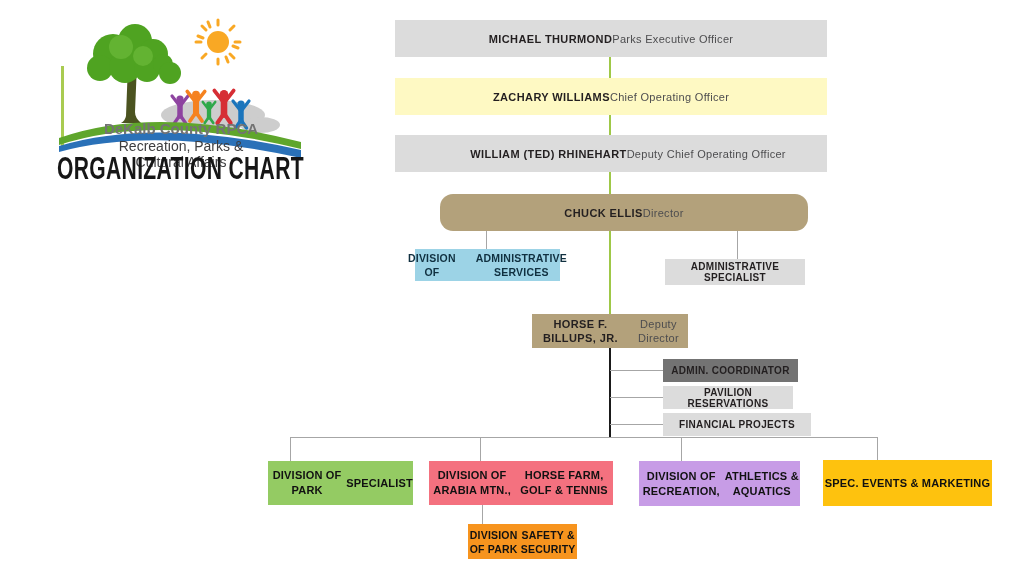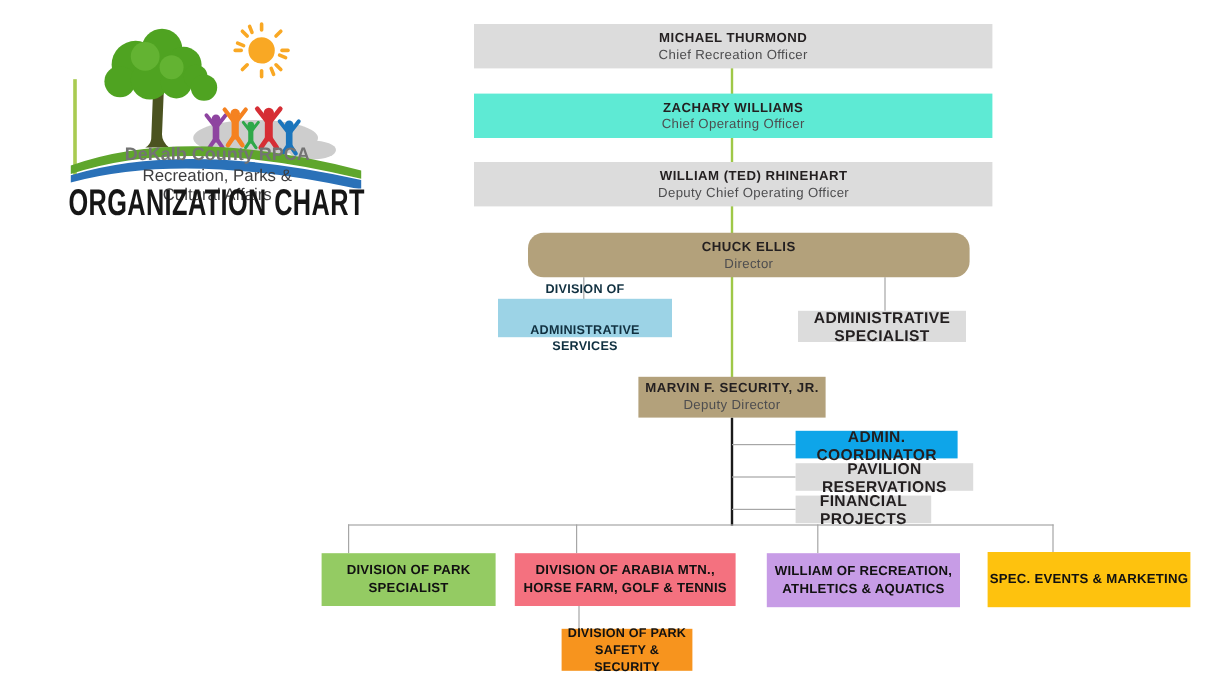--- a/index.html
+++ b/index.html
@@ -1,23 +1,23 @@
 <!DOCTYPE html>
 <html><head>
 <meta charset="utf-8">
 <style>
   html,body{margin:0;padding:0;background:#ffffff;}
   .stage{position:relative;width:1024px;height:580px;background:#ffffff;overflow:hidden;
          font-family:"Liberation Sans", sans-serif;}
   .line{position:absolute;z-index:0;}
-  .box{position:absolute;z-index:1;display:flex;flex-direction:column;align-items:center;
+  .box{position:absolute;z-index:1;display:flex;flex-direction:row;align-items:center;
        justify-content:center;text-align:center;box-sizing:border-box;}
   .box .nm{font-weight:bold;color:#231f20;font-size:11px;letter-spacing:.4px;line-height:14px;}
   .box .rl{color:#4d4d4f;font-size:11px;line-height:14px;letter-spacing:.3px;}
-  .smallbox{font-weight:bold;color:#231f20;font-size:13px;letter-spacing:.3px;}
+  .smallbox{font-weight:bold;color:#231f20;font-size:10px;letter-spacing:.3px;}
   .divbox{font-weight:bold;color:#111111;font-size:11px;line-height:15px;letter-spacing:.2px;margin-left:40px;}
   .bluebox{font-weight:bold;color:#103040;font-size:10.5px;line-height:14px;letter-spacing:.2px;gap:20px;}
   .logo-art{position:absolute;left:55px;top:12px;z-index:1;}
   .accent-bar{position:absolute;left:61px;top:66px;width:3px;height:82px;background:#a9cb51;z-index:0;}
   .org-name{position:absolute;left:96px;top:120px;width:170px;text-align:center;
             font-size:15px;font-weight:bold;color:#737373;z-index:2;}
   .org-tagline{position:absolute;left:96px;top:138px;width:170px;text-align:center;
             font-size:14px;color:#3d3d3f;z-index:2;}
   .chart-title{position:absolute;left:57px;top:151px;font-size:31px;font-weight:bold;
             color:#161616;white-space:nowrap;transform:scaleX(0.68);transform-origin:left top;
@@ -111,23 +111,23 @@
 
   <div class="line" style="left: 290px; top: 437px; width: 588px; height: 1px; background-color: rgb(166, 166, 166);"></div>
   <div class="line" style="left: 290px; top: 437px; width: 1px; height: 24px; background-color: rgb(166, 166, 166);"></div>
   <div class="line" style="left: 480px; top: 437px; width: 1px; height: 24px; background-color: rgb(166, 166, 166);"></div>
   <div class="line" style="left: 681px; top: 437px; width: 1px; height: 24px; background-color: rgb(166, 166, 166);"></div>
   <div class="line" style="left: 877px; top: 437px; width: 1px; height: 24px; background-color: rgb(166, 166, 166);"></div>
   <div class="line" style="left: 482px; top: 505px; width: 1px; height: 19px; background-color: rgb(166, 166, 166);"></div>
 
   <div class="box" style="left: 395px; top: 20px; width: 432px; height: 37px; background-color: rgb(220, 220, 220);">
     <span class="nm">MICHAEL THURMOND</span>
-    <span class="rl">Chief Recreation Officer</span>
+    <span class="rl">Parks Executive Officer</span>
   </div>
-  <div class="box" style="left: 395px; top: 78px; width: 432px; height: 37px; background-color: #5eead4;">
+  <div class="box" style="left: 395px; top: 78px; width: 432px; height: 37px; background-color: #fef9c3;">
     <span class="nm">ZACHARY WILLIAMS</span>
     <span class="rl">Chief Operating Officer</span>
   </div>
   <div class="box" style="left: 395px; top: 135px; width: 432px; height: 37px; background-color: rgb(220, 220, 220); padding-left: 34px;">
     <span class="nm">WILLIAM (TED) RHINEHART</span>
     <span class="rl">Deputy Chief Operating Officer</span>
   </div>
 
   <div class="box" style="left: 440px; top: 194px; width: 368px; height: 37px; background-color: rgb(179, 161, 123); border-radius: 13px;">
     <span class="nm">CHUCK ELLIS</span>
@@ -137,44 +137,44 @@
   <div class="box bluebox" style="left: 415px; top: 249px; width: 145px; height: 32px; background-color: rgb(156, 211, 230);">
     <span>DIVISION OF</span>
     <span>ADMINISTRATIVE SERVICES</span>
   </div>
 
   <div class="box smallbox" style="left: 665px; top: 259px; width: 140px; height: 26px; background-color: rgb(220, 220, 220);">
     <span>ADMINISTRATIVE SPECIALIST</span>
   </div>
 
   <div class="box" style="left: 532px; top: 314px; width: 156px; height: 34px; background-color: rgb(179, 161, 123);">
-    <span class="nm">MARVIN F. SECURITY, JR.</span>
+    <span class="nm">HORSE F. BILLUPS, JR.</span>
     <span class="rl">Deputy Director</span>
   </div>
 
-  <div class="box smallbox" style="left: 663px; top: 359px; width: 135px; height: 23px; background-color: #0ea5e9;">
+  <div class="box smallbox" style="left: 663px; top: 359px; width: 135px; height: 23px; background-color: #737373;">
     <span>ADMIN. COORDINATOR</span>
   </div>
-  <div class="box smallbox" style="left: 663px; top: 386px; width: 148px; height: 23px; background-color: rgb(220, 220, 220);">
+  <div class="box smallbox" style="left: 663px; top: 386px; width: 130px; height: 23px; background-color: rgb(220, 220, 220);">
     <span>PAVILION RESERVATIONS</span>
   </div>
-  <div class="box smallbox" style="left: 663px; top: 413px; width: 113px; height: 23px; background-color: rgb(220, 220, 220);">
+  <div class="box smallbox" style="left: 663px; top: 413px; width: 148px; height: 23px; background-color: rgb(220, 220, 220);">
     <span>FINANCIAL PROJECTS</span>
   </div>
 
   <div class="box divbox" style="left: 228px; top: 461px; width: 145px; height: 44px; background-color: rgb(148, 203, 99);">
     <span>DIVISION OF PARK</span>
     <span>SPECIALIST</span>
   </div>
   <div class="box divbox" style="left: 389px; top: 461px; width: 184px; height: 44px; background-color: rgb(244, 113, 127);">
     <span>DIVISION OF ARABIA MTN.,</span>
     <span>HORSE FARM, GOLF &amp; TENNIS</span>
   </div>
   <div class="box divbox" style="left: 599px; top: 461px; width: 161px; height: 45px; background-color: rgb(199, 156, 230);">
-    <span>WILLIAM OF RECREATION,</span>
+    <span>DIVISION OF RECREATION,</span>
     <span>ATHLETICS &amp; AQUATICS</span>
   </div>
   <div class="box divbox" style="left: 783px; top: 460px; width: 169px; height: 46px; background-color: rgb(254, 194, 14);">
     <span>SPEC. EVENTS &amp; MARKETING</span>
   </div>
 
   <div class="box divbox" style="left: 428px; top: 524px; width: 109px; height: 35px; font-size: 10.5px; line-height: 14px; background-color: rgb(247, 148, 30);">
     <span>DIVISION OF PARK</span>
     <span>SAFETY &amp; SECURITY</span>
   </div>

